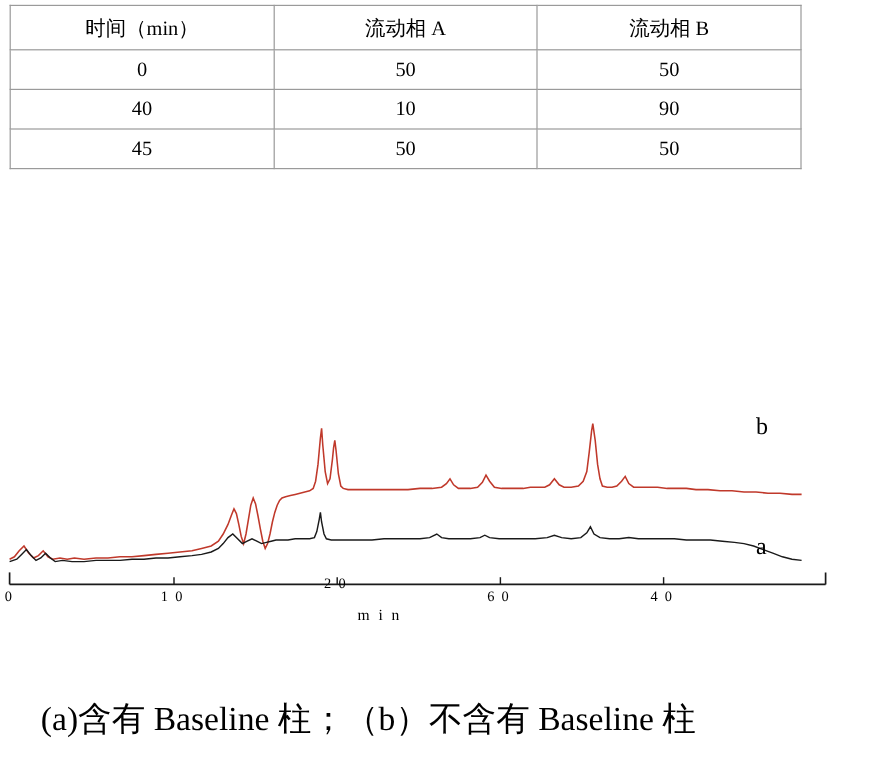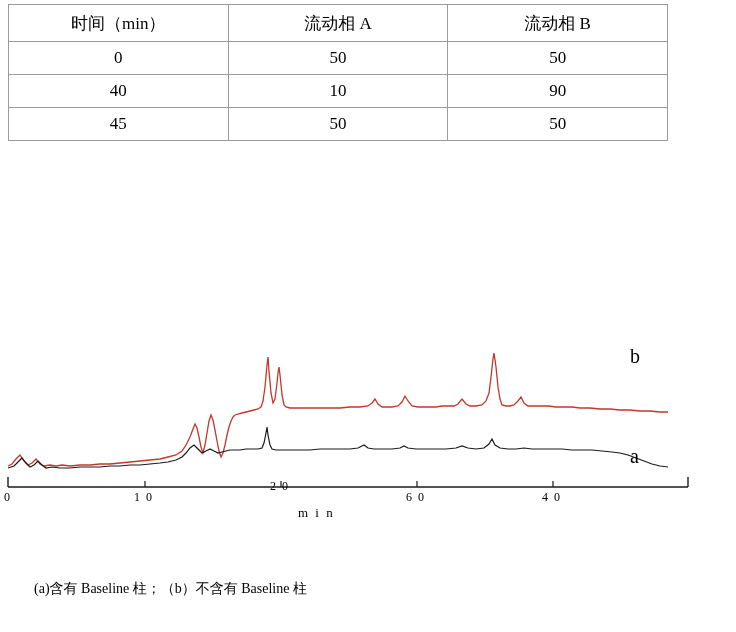--- a/index.html
+++ b/index.html
@@ -85,21 +85,21 @@
     font-family: "Liberation Serif", serif;
   }
   .trace-label-b { left: 630px; top: 130px; }
   .trace-label-a { left: 630px; top: 230px; }
 
   
   .caption {
     position: absolute;
     left: 34px;
     top: 580px;
-    font-size: 14px;
+    font-size: 28px;
     font-family: "Liberation Serif", serif;
     white-space: nowrap;
   }
 </style>
 </head>
 <body>
 
 <div class="table-wrap">
   <table class="gradient-table">
     <thead>

